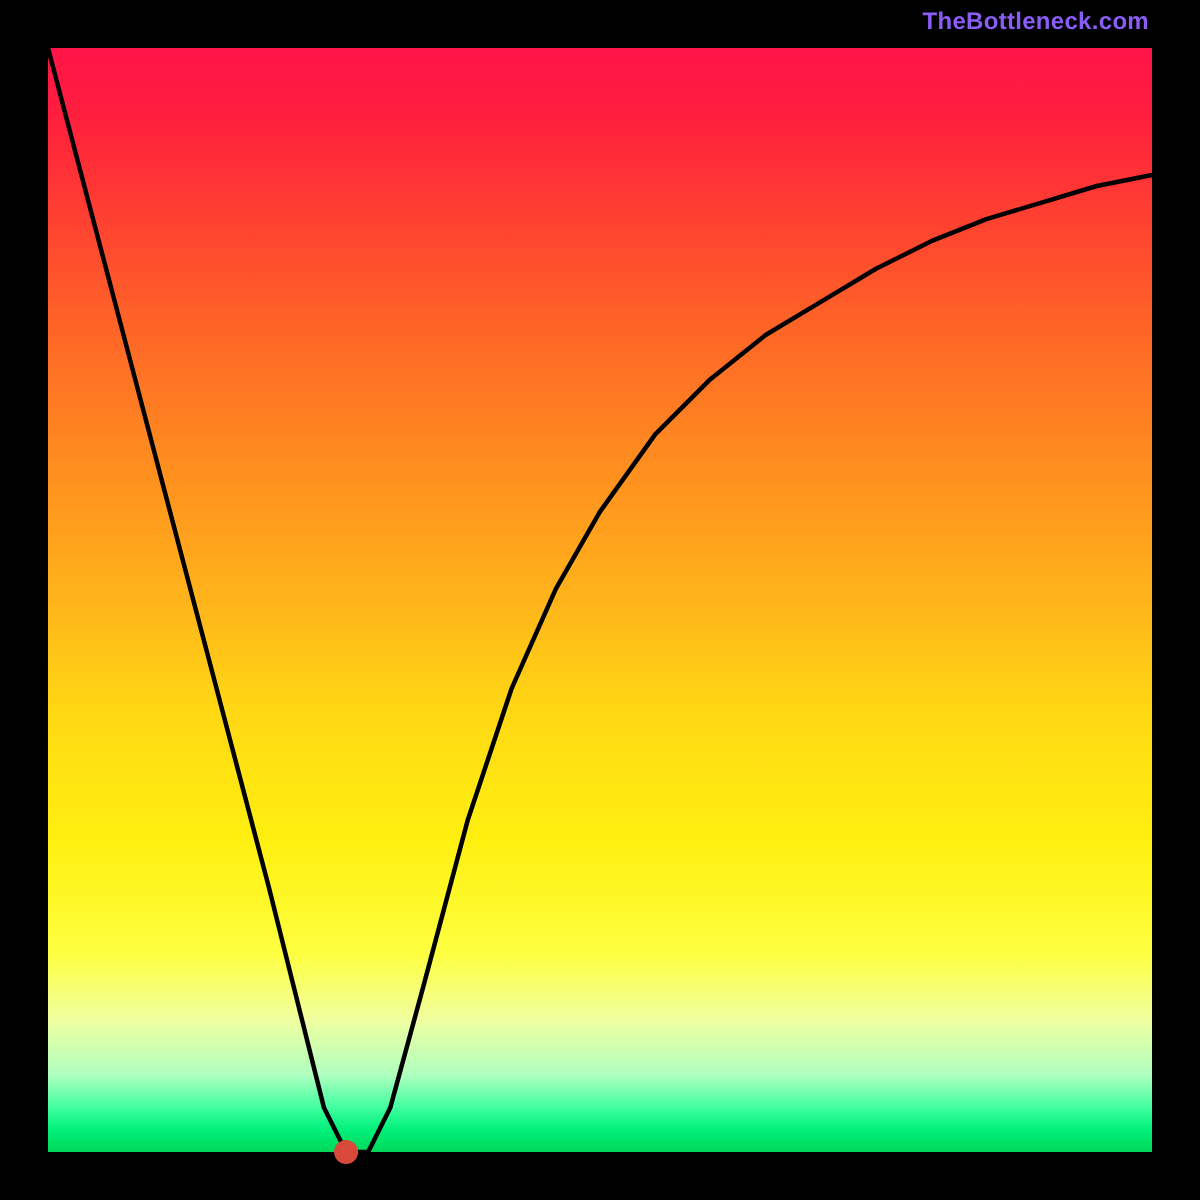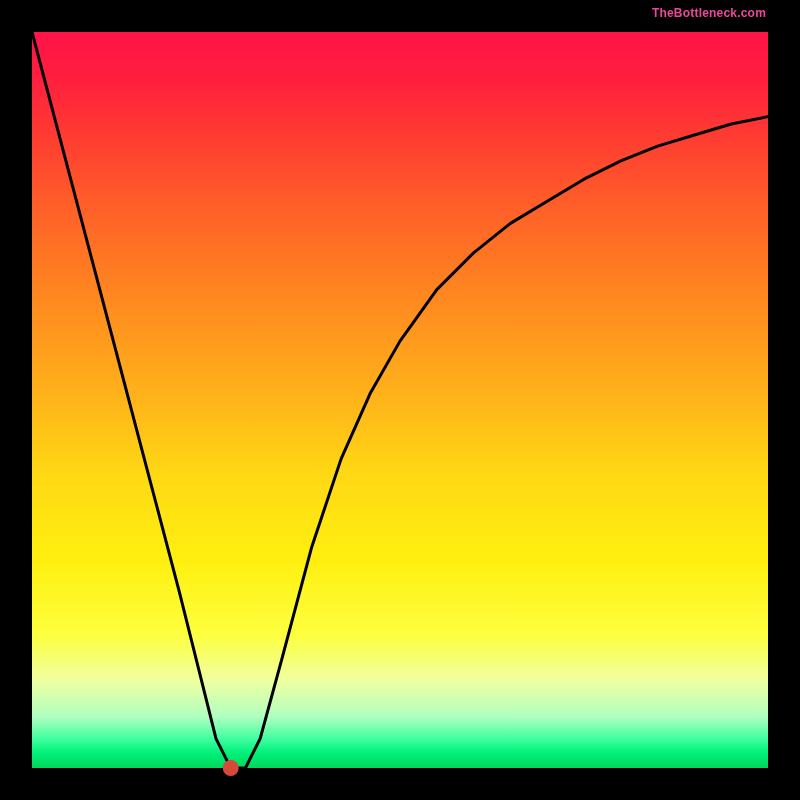--- a/index.html
+++ b/index.html
@@ -36,24 +36,24 @@
   }
   svg {
     position: absolute;
     left: 0;
     top: 0;
   }
   .watermark {
     position: absolute;
     right: 34px;
     top: 6px;
-    font-size: 12px;
+    font-size: 16px;
     font-weight: 600;
     letter-spacing: 0.2px;
-    color: #ec4899;
+    color: #8b5cf6;
     user-select: none;
   }
 </style>
 </head>
 <body>
 
 <div class="frame"></div>
 
 <svg width="800" height="800">
   <path id="curve-path" fill="none" stroke="#000000" stroke-width="3" stroke-linejoin="round" stroke-linecap="round" d="M32.00 32.00 L68.80 171.84 L105.60 311.68 L142.40 451.52 L179.20 591.36 L201.28 679.68 L216.00 738.56 L230.72 768.00 L245.44 768.00 L260.16 738.56 L282.24 657.60 L311.68 547.20 L341.12 458.88 L370.56 392.64 L400.00 341.12 L436.80 289.60 L473.60 252.80 L510.40 223.36 L547.20 201.28 L584.00 179.20 L620.80 160.80 L657.60 146.08 L694.40 135.04 L731.20 124.00 L768.00 116.64"></path>

